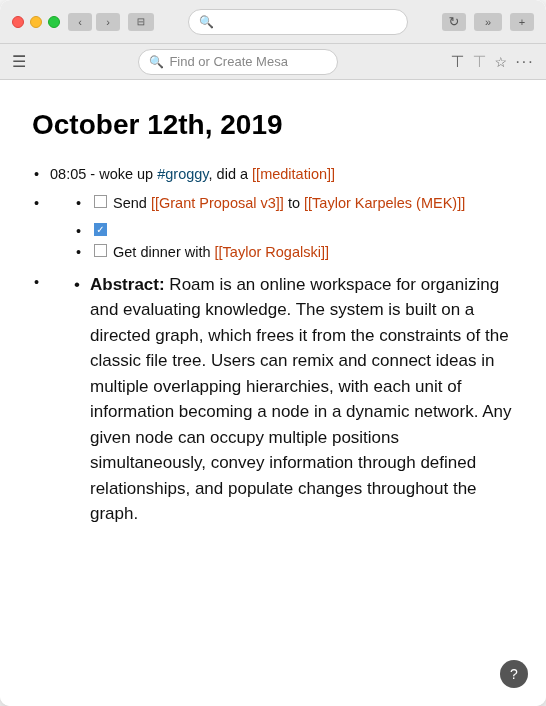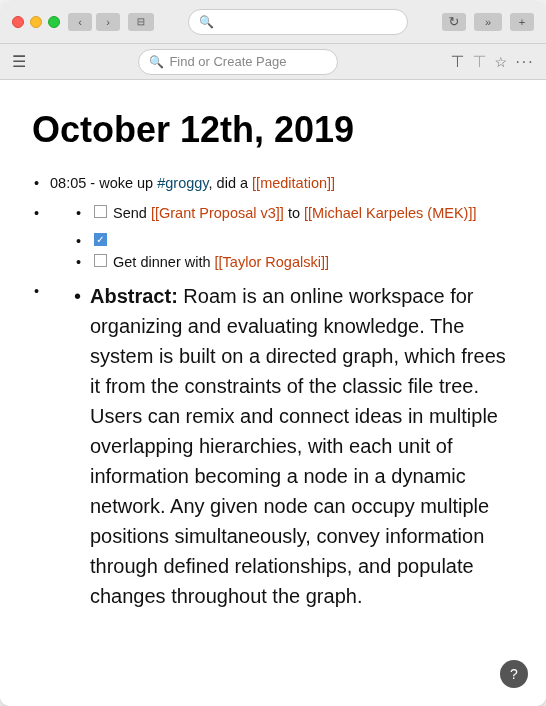--- a/index.html
+++ b/index.html
@@ -131,21 +131,21 @@
 
     
     .page-content {
       padding: 28px 32px 20px 32px;
       overflow-y: auto;
       height: calc(706px - 44px - 36px);
       background: #fff;
     }
 
     .page-title {
-      font-size: 36px;
+      font-size: 28px;
       font-weight: bold;
       color: #000;
       margin-bottom: 22px;
       line-height: 1.2;
     }
 
     .bullet-list {
       list-style: none;
       padding: 0;
     }
@@ -230,21 +230,21 @@
     }
 
     .abstract-block {
       padding-left: 22px;
       margin-top: 6px;
     }
 
     .abstract-bullet {
       position: relative;
       padding-left: 18px;
-      font-size: 20px;
+      font-size: 17px;
       color: #111;
       line-height: 1.5;
     }
 
     .abstract-bullet::before {
       content: '•';
       position: absolute;
       left: 2px;
       top: 0;
       color: #111;
@@ -301,21 +301,21 @@
     <button class="nav-btn" style="font-size:13px;">↻</button>
     <button class="nav-btn" style="width:28px;">»</button>
     <button class="nav-btn">+</button>
   </div>
 
   <div class="toolbar-row">
     <span class="hamburger">☰</span>
     <div style="flex:1; display:flex; align-items:center; justify-content:center;">
       <div class="search-bar" style="width:200px;">
         <span style="color:#888; font-size:12px;">🔍</span>
-        <span style="color:#888; font-size:13px;">Find or Create Page</span>
+        <span style="color:#888; font-size:13px;">Find or Create Mesa</span>
       </div>
     </div>
     <div class="toolbar-icons">
       <span class="toolbar-icon" style="font-size:16px;">⊤</span>
       <span class="toolbar-icon" style="font-size:16px; opacity:0.5;">⊤</span>
       <span class="toolbar-icon">☆</span>
       <span class="toolbar-icon" style="letter-spacing:1px; font-size:16px;">···</span>
     </div>
   </div>
 
@@ -326,21 +326,21 @@
 
       <li>
         <span>08:05 - woke up <span class="tag-link">#groggy</span>, did a <span class="link">[[meditation]]</span></span>
       </li>
 
       <li>
         <ul class="nested-list">
 
           <li class="checkbox-item">
             <div class="checkbox"></div>
-            <span>Send <span class="link">[[Grant Proposal v3]]</span> to <span class="link">[[Michael Karpeles (MEK)]]</span></span>
+            <span>Send <span class="link">[[Grant Proposal v3]]</span> to <span class="link">[[Taylor Karpeles (MEK)]]</span></span>
           </li>
 
           <li class="checkbox-item">
             <div class="checkbox checked">✓</div>
           </li>
 
           <li class="checkbox-item">
             <div class="checkbox"></div>
             <span>Get dinner with <span class="link">[[Taylor Rogalski]]</span></span>
           </li>

